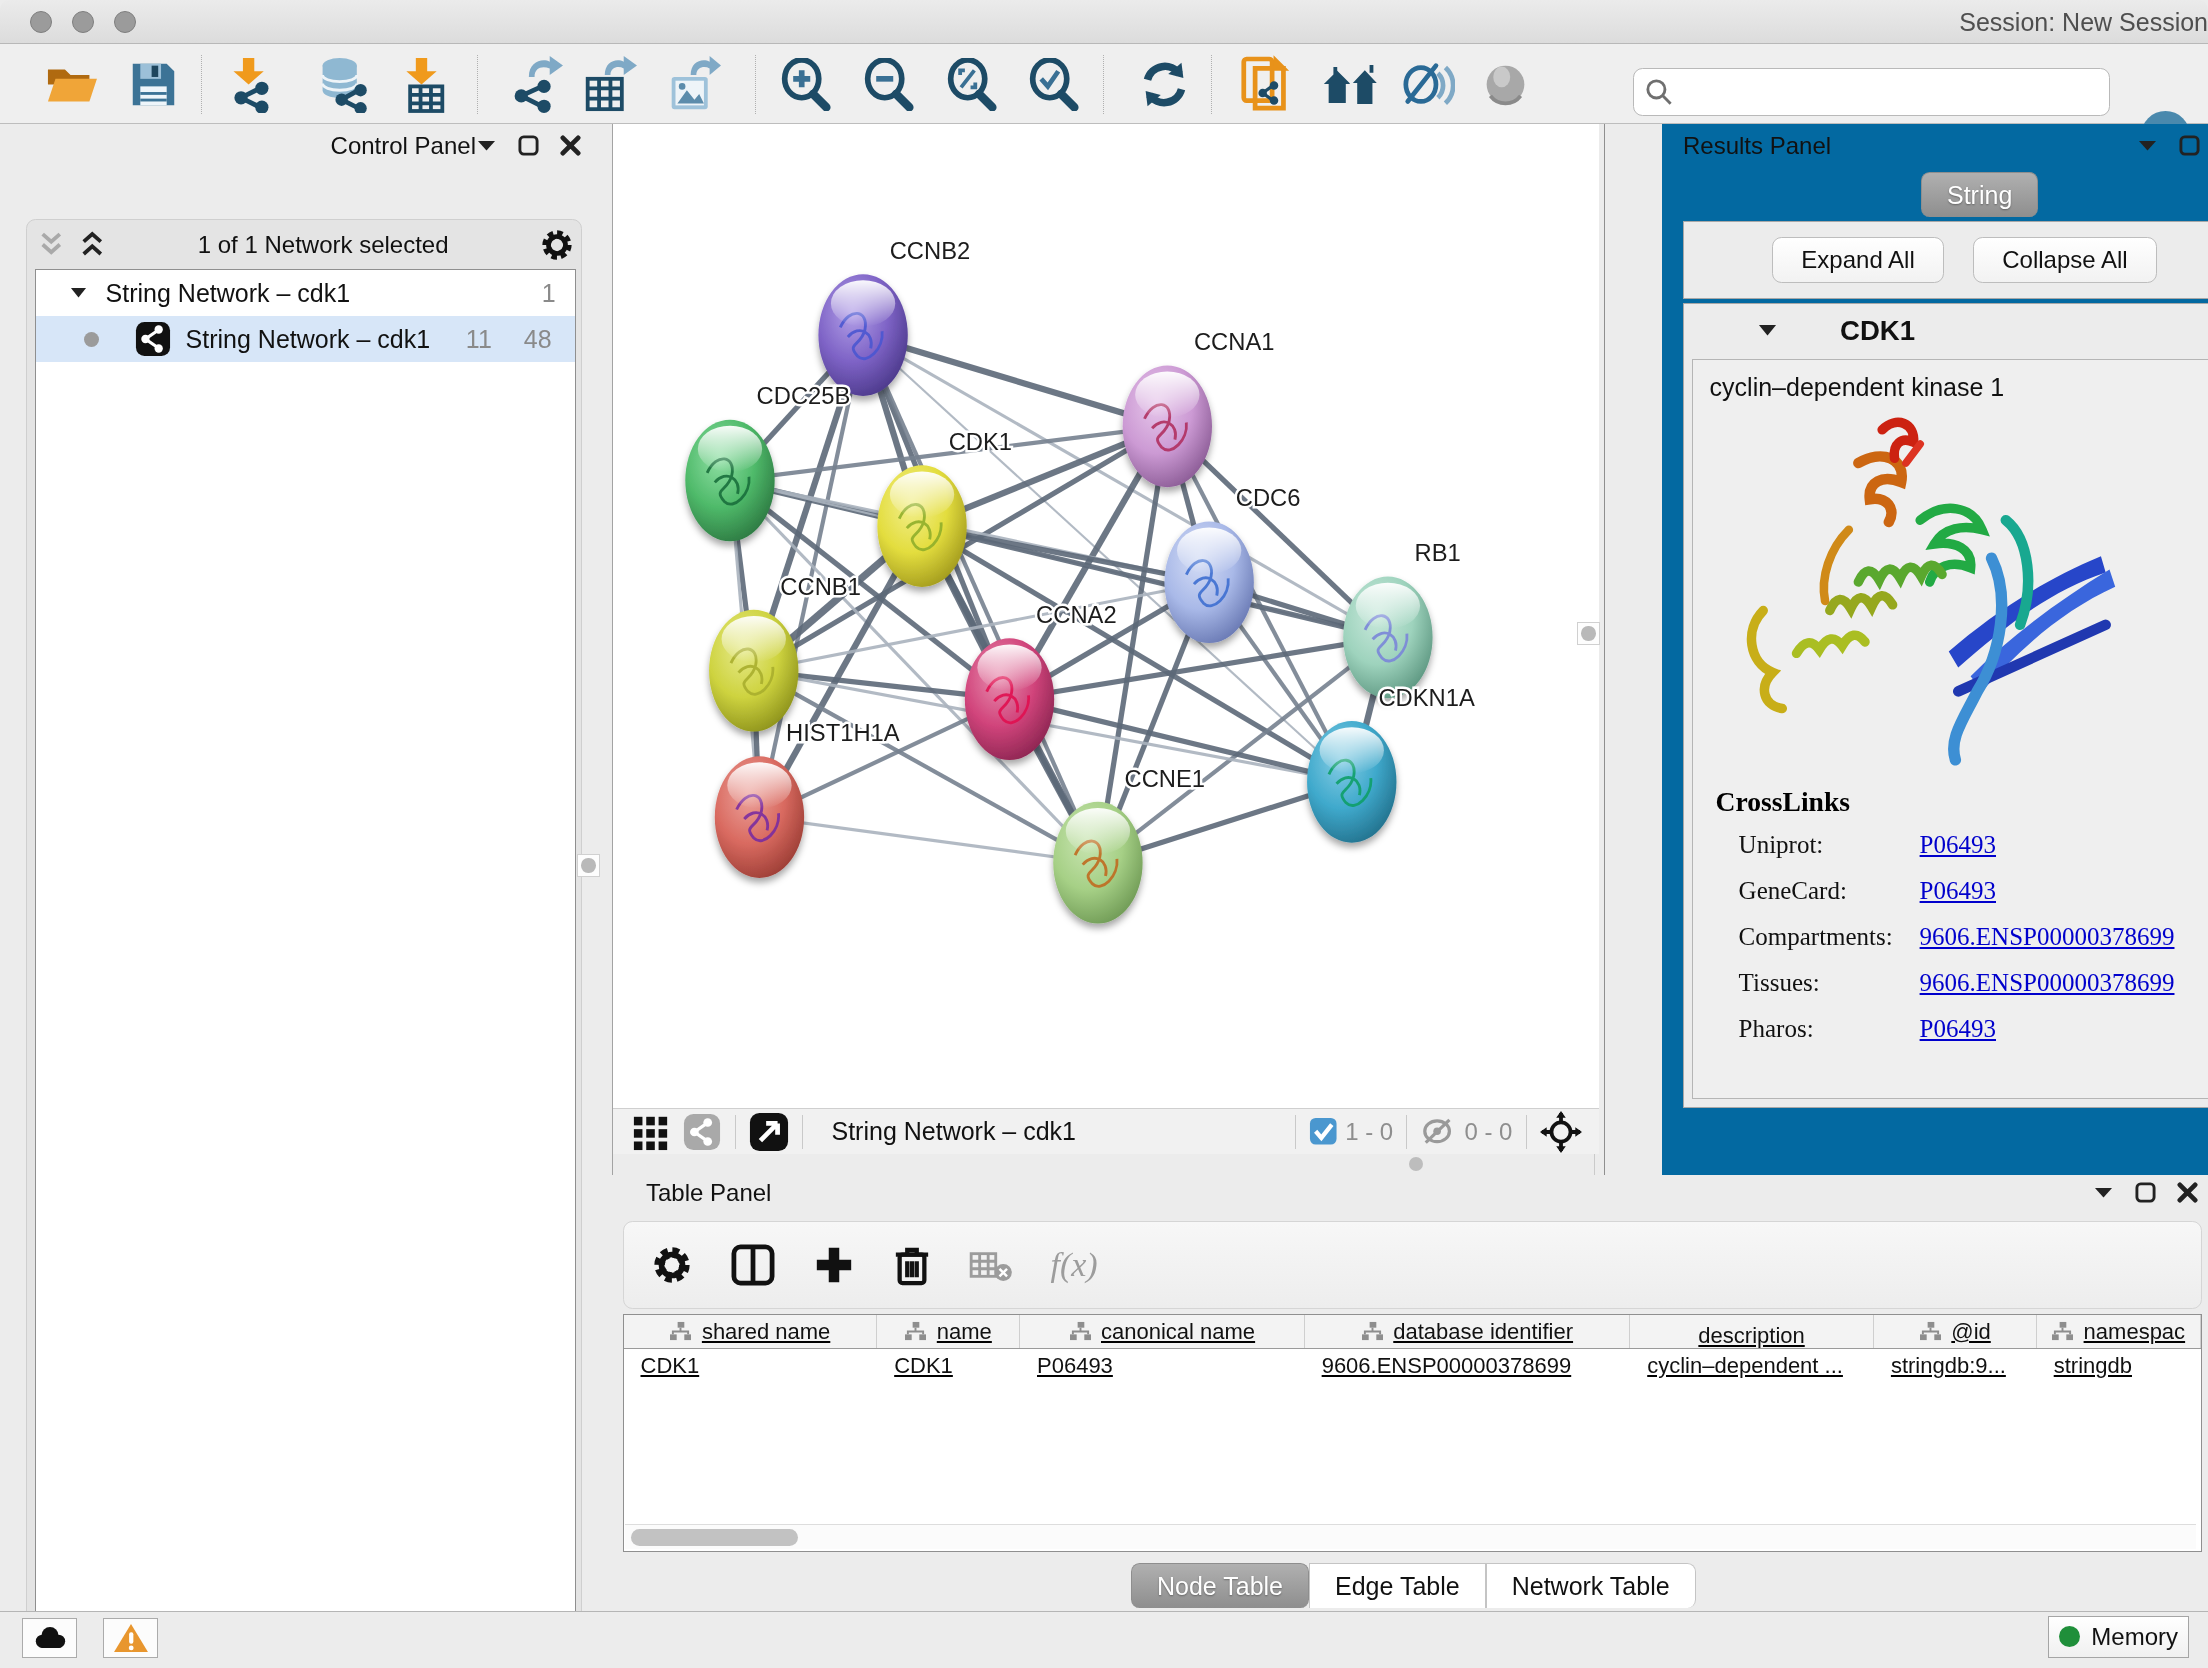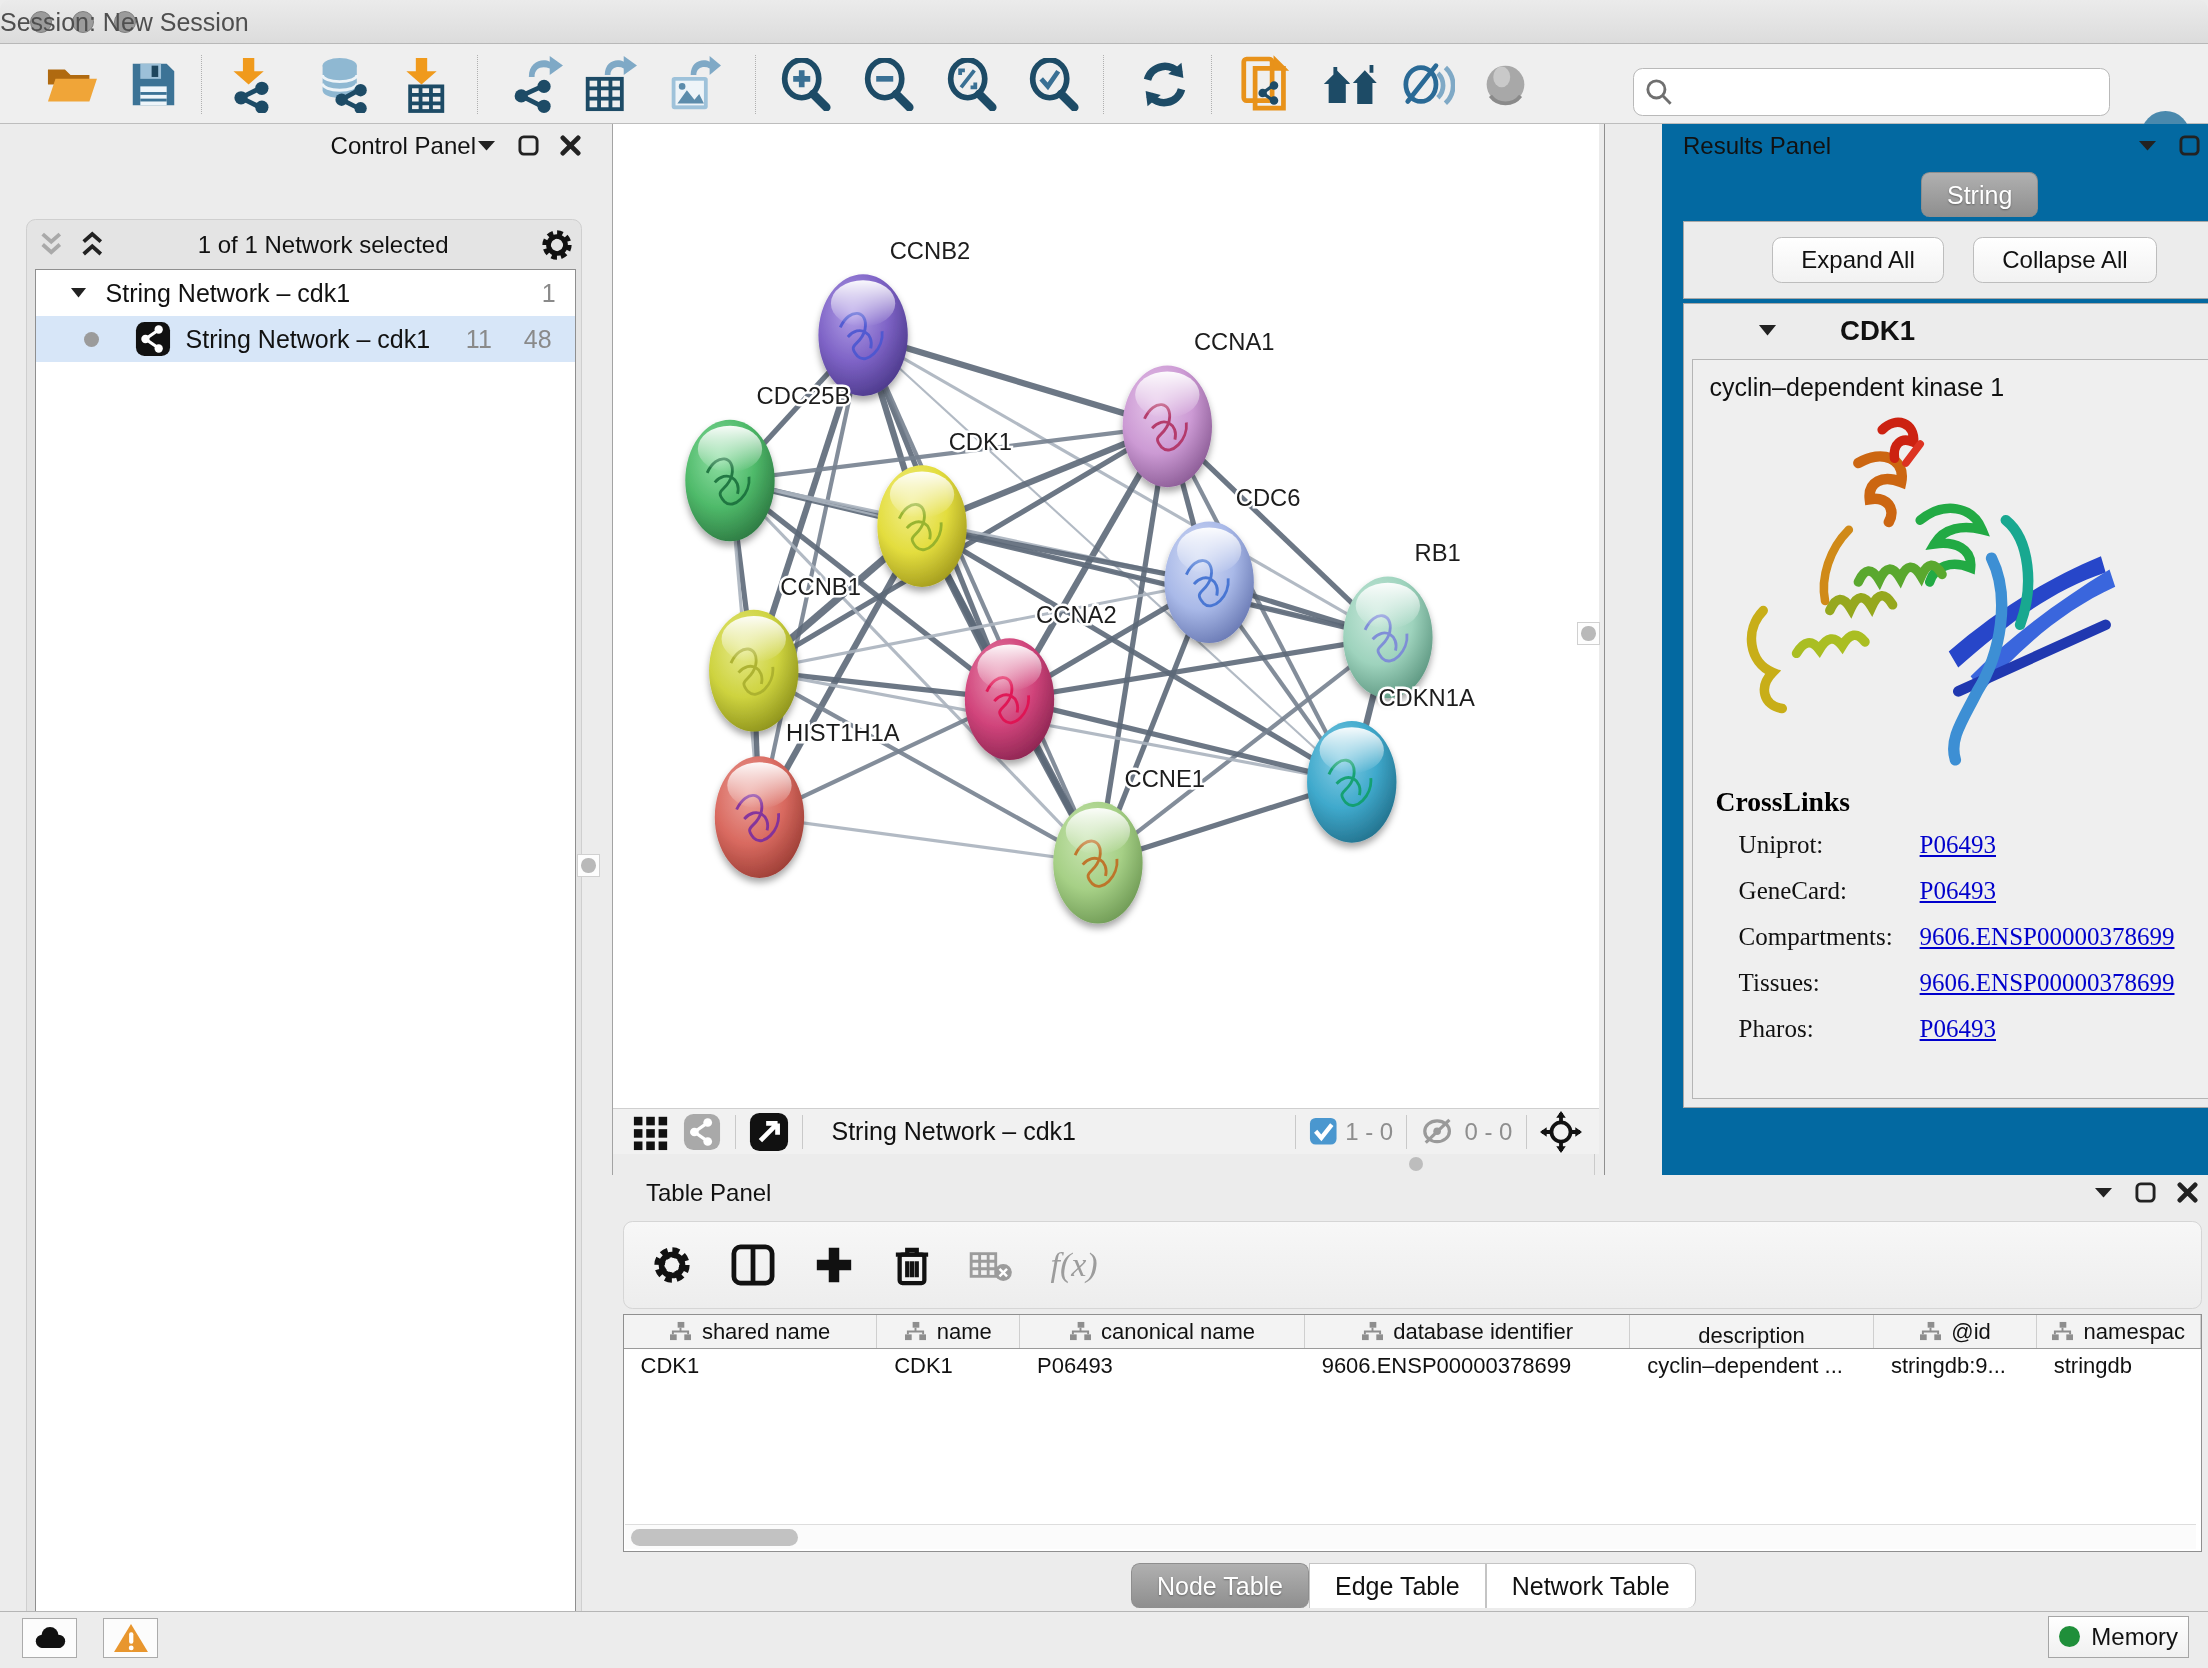--- a/index.html
+++ b/index.html
@@ -6,21 +6,21 @@
   html,body { width:2208px; height:1668px; }
   body { font-family:"Liberation Sans", sans-serif; background:#ececec; position:relative; overflow:hidden; }
   #root { position:absolute; inset:0; background:#ececec; }
 
   
   #titlebar { position:absolute; left:0; top:0; width:2208px; height:44px;
     background:linear-gradient(#ebebeb,#dcdcdc); border-bottom:1px solid #b8b8b8;
     border-radius:9.5px 9.5px 0 0; }
   .traffic { position:absolute; top:10.5px; width:22px; height:22px; border-radius:50%;
     background:#9b9b9b; border:1px solid #7f7f7f; }
-  #win-title { position:absolute; top:7.6px; width:100%; text-align:left; font-size:25px; color:#4f4f4f; }
+  #win-title { position:absolute; top:7.6px; width:100%; text-align:right; font-size:25px; color:#4f4f4f; }
 
   
   #toolbar { position:absolute; left:0; top:44px; width:2208px; height:80px; background:#efefef;
     border-bottom:1.9px solid #bdbdbd; }
   .tbtn { position:absolute; top:13.3px; width:59px; height:55px; display:flex; align-items:center; justify-content:center; }
   .tsep { position:absolute; top:11.4px; height:59px; border-left:1.9px dotted #b0b0b0; }
   #search-box { position:absolute; left:1633px; top:24px; width:477px; height:48px; background:#fff;
     border:1.9px solid #b9b9b9; border-radius:9.5px; display:flex; align-items:center; padding-left:11.4px; }
   #search-box input { border:none; outline:none; font-size:23px; width:409px; margin-left:9.5px; background:transparent; }
   #help-btn { position:absolute; left:2141px; top:67px; width:49px; height:49px; border-radius:50%;
@@ -81,21 +81,21 @@
   #crosslinks h3 { font-size:27.6px; color:#000; margin-bottom:13.3px; }
   .cl-row { display:flex; font-size:25px; margin-bottom:18px; }
   .cl-label { width:181px; color:#111; margin-left:23px; }
   .cl-link { color:#0000cc; text-decoration:underline; }
 
   
   #table-panel { position:absolute; left:613px; top:1175px; width:1595px; height:437px; background:#ececec; }
   #tp-header { position:absolute; left:33px; top:3.8px; width:1552px; display:flex; justify-content:space-between; }
   #tp-toolbar { position:absolute; left:9.5px; top:46px; width:1579px; height:88px; background:linear-gradient(#f7f7f7,#ededed);
     border:1px solid #d5d5d5; border-radius:9.5px; display:flex; align-items:center; gap:38px; padding-left:27px; }
-  #tp-table { position:absolute; left:9.5px; top:139px; width:1579px; height:238px; background:#fff; border:1.9px solid #8f8f8f; }
+  #tp-table { position:absolute; left:9.5px; top:139px; width:1579px; height:238px; background:#fff; border:1.9px solid #8f8f8f;text-decoration:underline; }
   #tp-thead { display:flex; height:34px; background:#f3f3f3; border-bottom:1.9px solid #9a9a9a; }
   .th { display:flex; align-items:center; justify-content:center; gap:9.5px; font-size:22px; color:#111;
     border-right:1px solid #cfcfcf; overflow:hidden; white-space:nowrap; }
   #tp-tbody .td { font-size:22px; color:#111; padding-left:17px; overflow:hidden; white-space:nowrap; }
   #tp-row { display:flex; height:34px; align-items:center; }
   #tp-hscroll { position:absolute; left:1.9px; bottom:1.9px; width:1571px; height:25px; background:#fbfbfb; border-top:1px solid #ddd; }
   #tp-thumb { position:absolute; left:5.7px; top:3.8px; width:167px; height:17px; border-radius:8.6px; background:#c2c2c2; }
   #tp-tabs { position:absolute; left:518px; top:388px; display:flex; }
   #tp-tabs .tab { border-radius:0; }
   #tp-tabs .tab:first-child { border-radius:8.6px 0 0 8.6px; }

